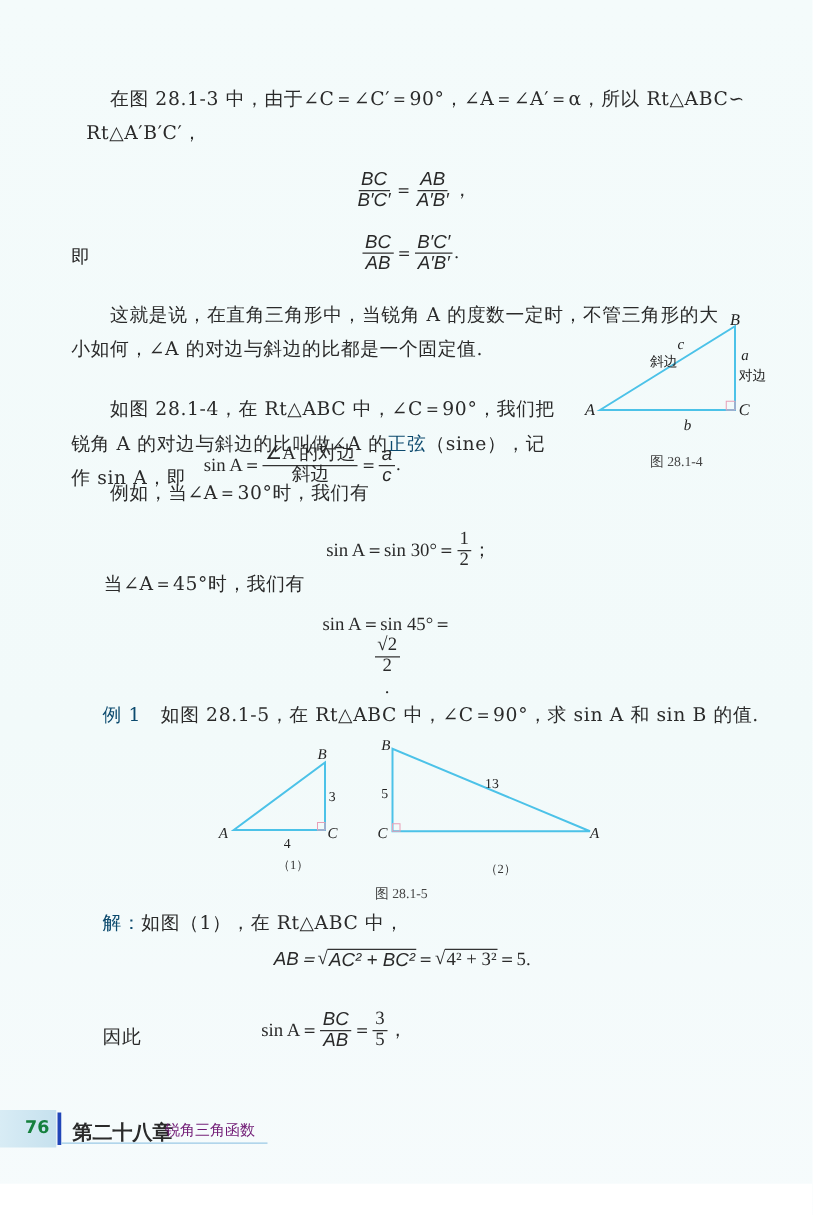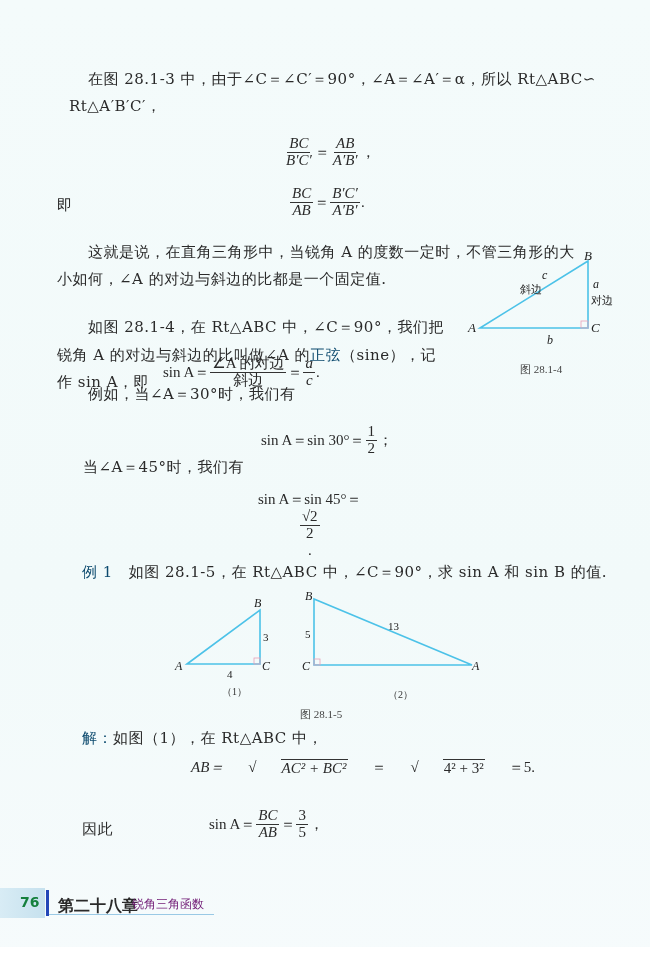--- a/index.html
+++ b/index.html
@@ -4,21 +4,21 @@
 <style>
   html, body { margin:0; padding:0; }
   body {
     width:650px; height:972px; position:relative; overflow:hidden;
     background: linear-gradient(180deg, #f4fbfb 0%, #f2fafa 60%, #f6fbfc 100%);
     font-family: "DejaVu Serif", "Liberation Serif", serif;
     color:#2a2a2a;
   }
   .abs { position:absolute; white-space:nowrap; }
   .txt { font-size:15px; letter-spacing:0.5px; }
-  .it { font-style:italic; font-family:Liberation Serif, serif; }
+  .it { font-style:italic; font-family:Liberation Sans, sans-serif; }
   .blue { color:#0c4a6e; }
   .frac { display:inline-flex; flex-direction:column; align-items:center; vertical-align:middle; line-height:1.05; margin:0 1px; }
   .frac .num { border-bottom:1px solid #333; padding:0 2px; }
   .frac .den { padding:0 2px; }
   .eq { font-size:15px; font-family:"Liberation Serif", serif; display:flex; align-items:center; }
   .sqrt { border-top:1px solid #333; padding:0 1px; }
   svg text { font-family:"Liberation Serif", serif; }
   .footer-num {
     position:absolute; left:0; top:888px; width:45px; height:30px;
     background:linear-gradient(90deg,#d8ecf5,#c6e1ee);
@@ -141,21 +141,21 @@
   <text x="302" y="80" font-size="12" font-style="italic" fill="#222">A</text>
   <text x="135" y="48" font-size="11" fill="#222">5</text>
   <text x="218" y="40" font-size="11" fill="#222">13</text>
   <text x="218" y="108" font-size="10" fill="#333">（2）</text>
   <text x="130" y="128" font-size="11" fill="#444">图 28.1-5</text>
 </svg>
 
 <div class="abs txt" style="left:82px;top:729px;">
   <span class="blue">解：</span><span>如图（1），在 Rt△ABC 中，</span>
 </div>
-<div class="abs eq" style="left:191px;top:758px;gap:24px;">
+<div class="abs eq" style="left:219px;top:758px;">
   <span class="it">AB＝</span>
   <span>√</span>
     <span class="sqrt it">AC² + BC²</span>
   <span>＝</span>
   <span>√</span>
     <span class="sqrt">4² + 3²</span>
   <span>＝5.</span>
 </div>
 
 <div class="abs txt" style="left:82px;top:820px;">因此</div>

